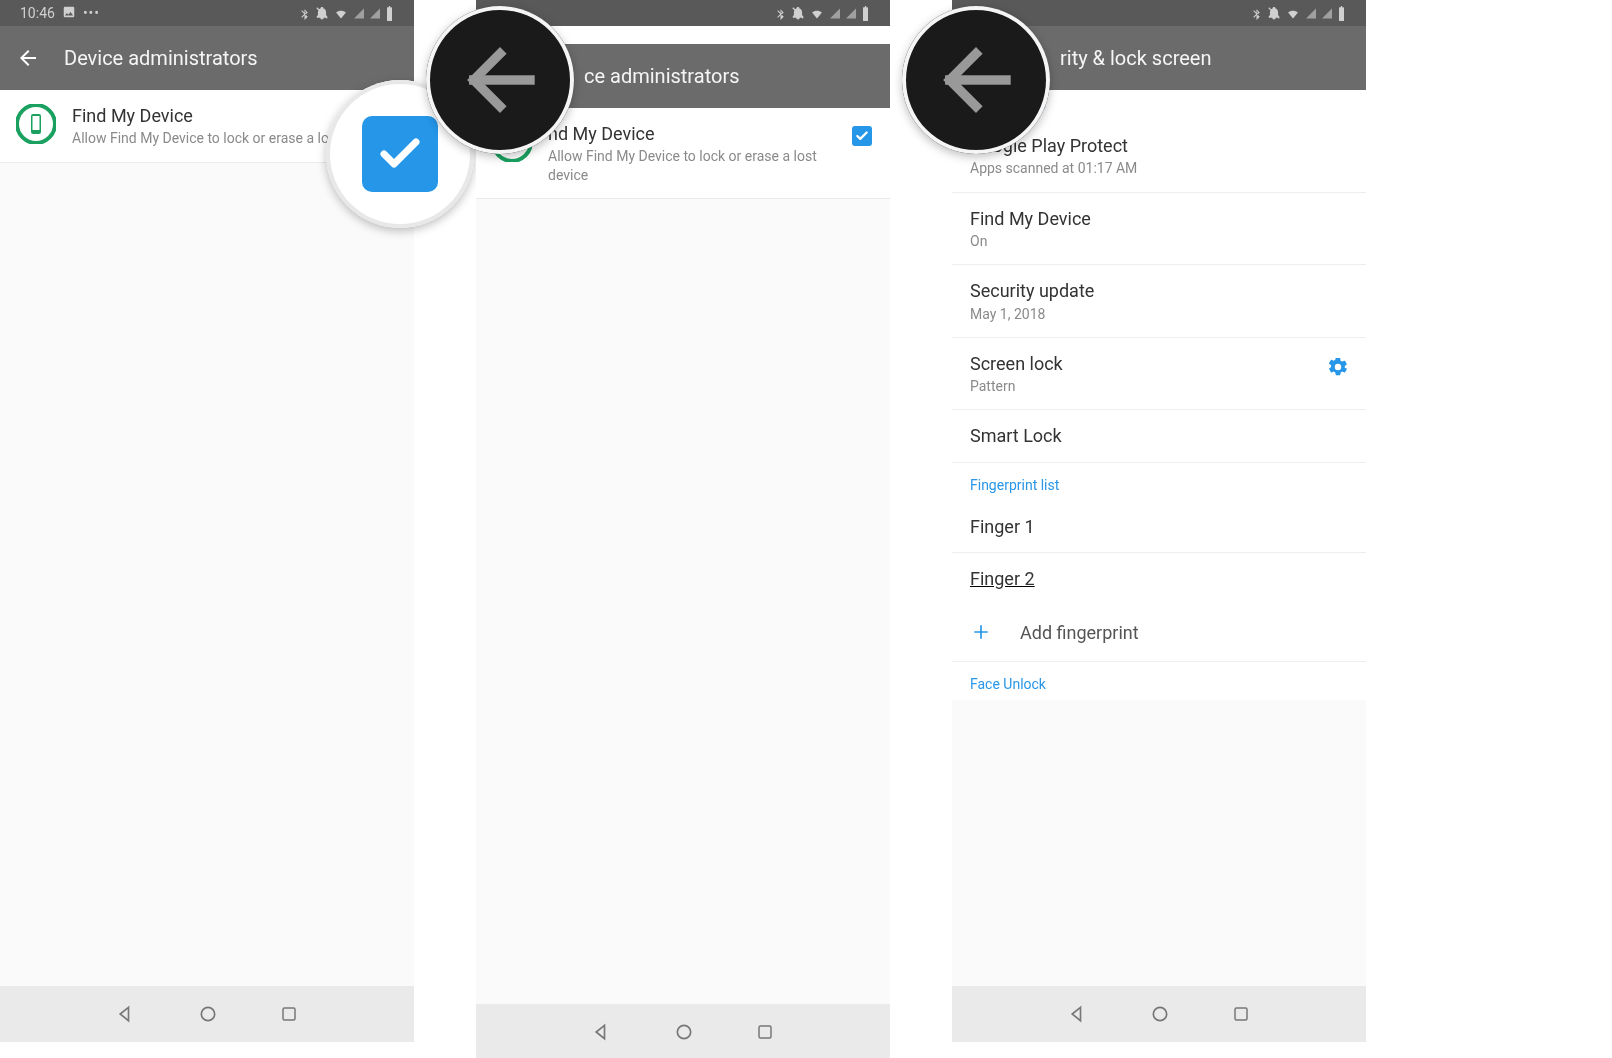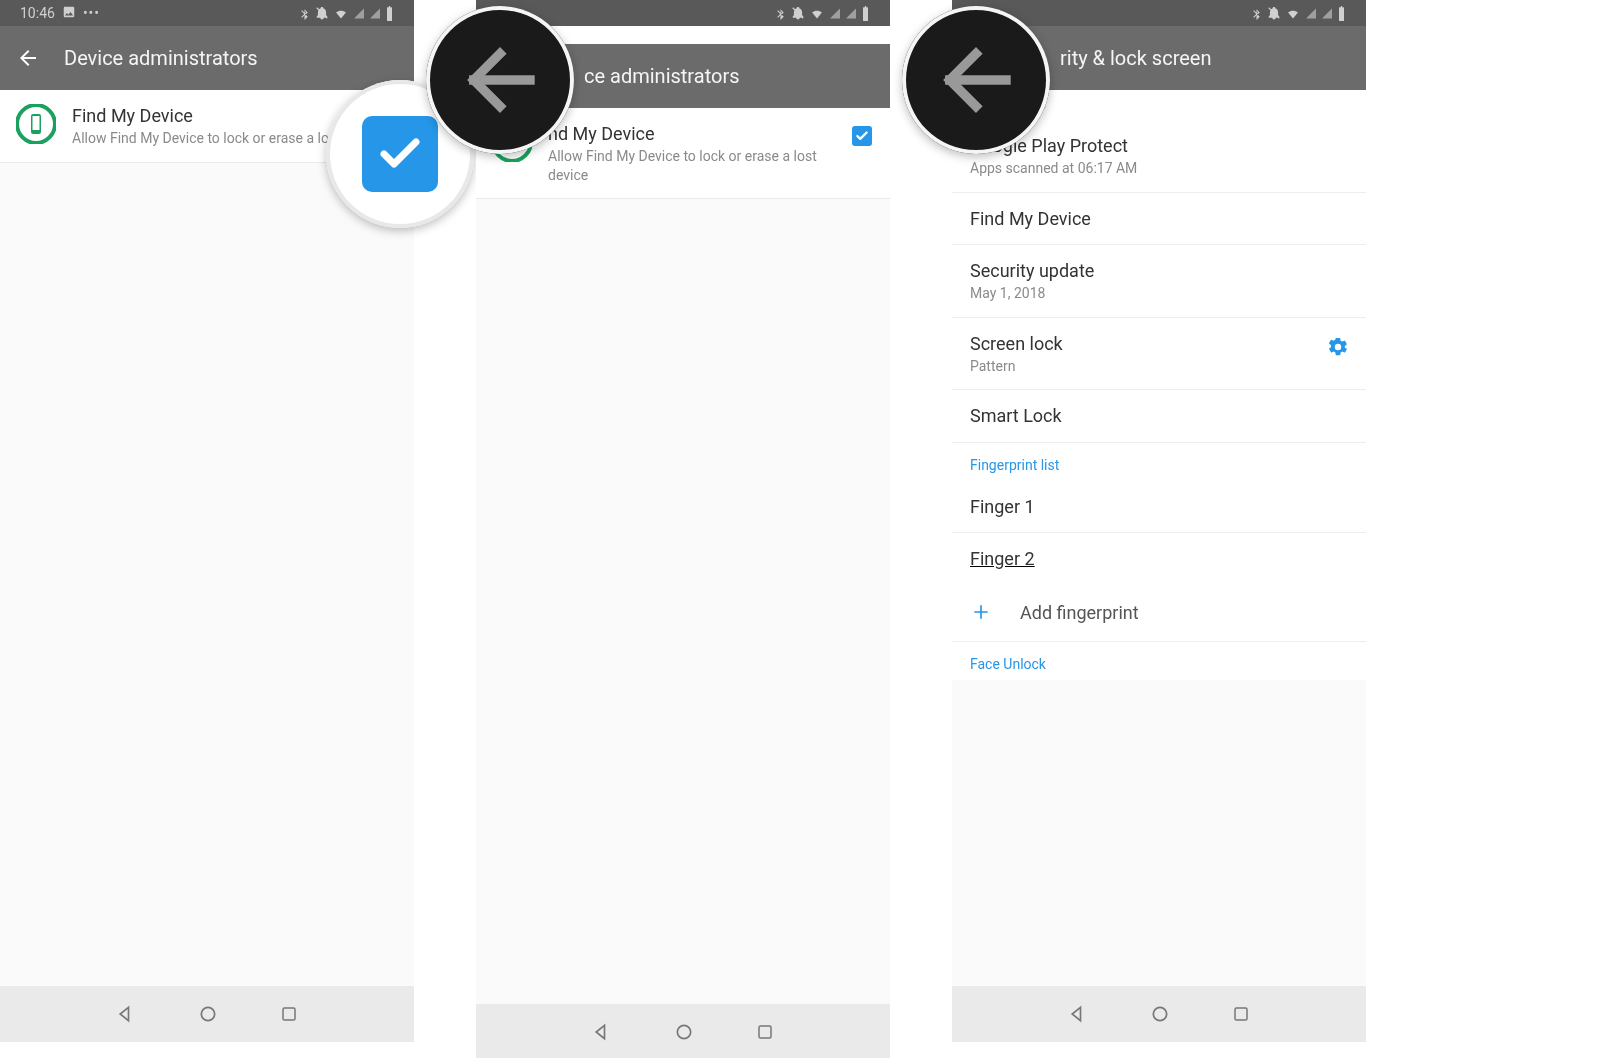--- a/index.html
+++ b/index.html
@@ -342,27 +342,28 @@
   </div>
   <div class="app-bar" style="padding-left:108px;">
     <span class="app-bar-title">rity &amp; lock screen</span>
   </div>
   <div class="content security">
     <div class="section-header cut" style="text-align:right;padding-right:320px;">status</div>
 
     <div class="list-item noicon">
       <div class="list-text">
         <div class="list-title">Google Play Protect</div>
-        <div class="list-sub">Apps scanned at 06:17 AM</div>
+        <div class="list-sub">Apps scanned at 01:17 AM</div>
       </div>
     </div>
 
     <div class="list-item noicon">
       <div class="list-text">
         <div class="list-title">Find My Device</div>
+        <div class="list-sub">On</div>
       </div>
     </div>
 
     <div class="list-item noicon">
       <div class="list-text">
         <div class="list-title">Security update</div>
         <div class="list-sub">May 1, 2018</div>
       </div>
     </div>
 

